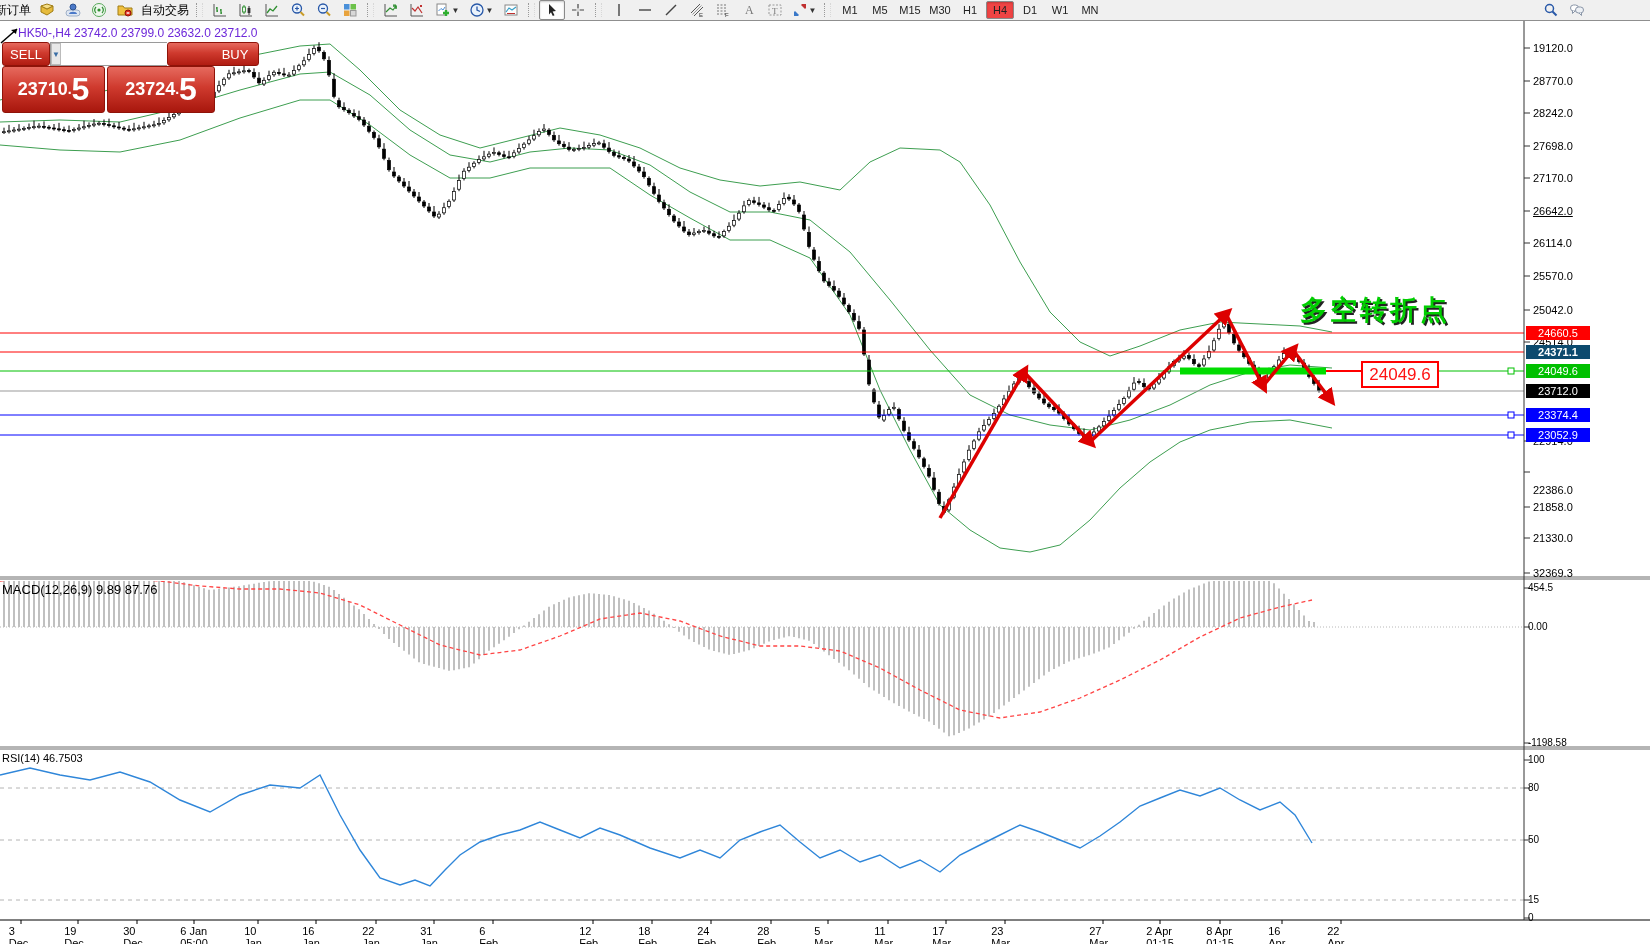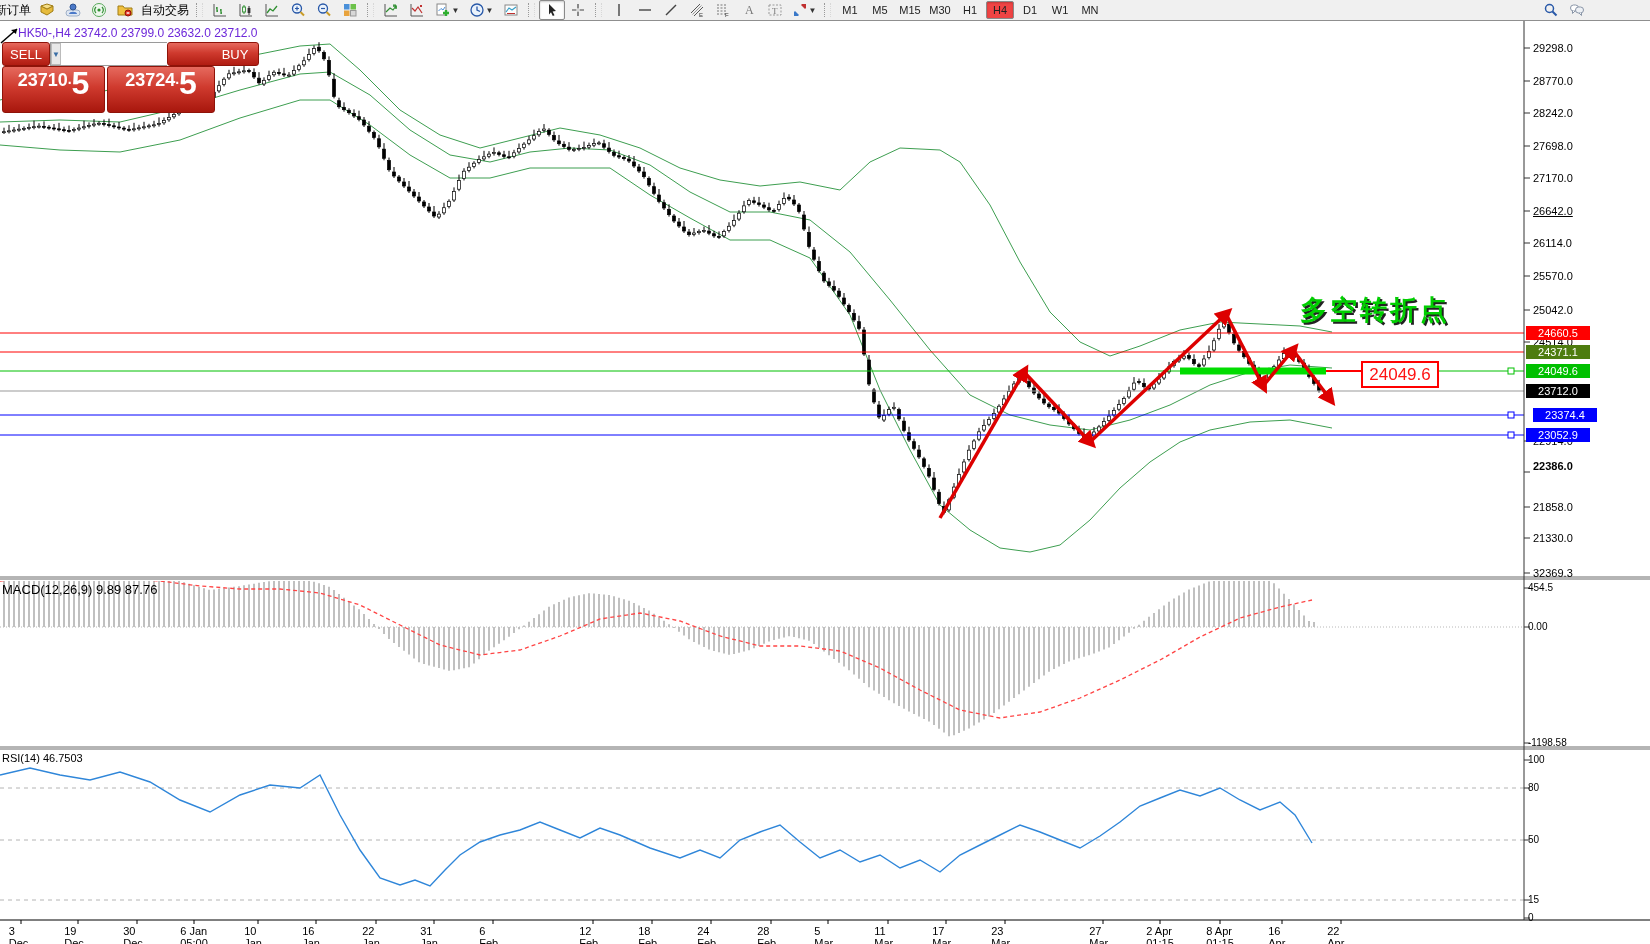--- a/index.html
+++ b/index.html
@@ -30,21 +30,21 @@
   
   .trade-panel{position:absolute;left:2px;top:42px;width:176px;height:67px;z-index:5;}
   .redbtn{position:absolute;color:#fff;background:linear-gradient(#e66a5e,#cf3a2e 45%,#b01c12);border:1px solid #8f1309;border-radius:3px;
           display:flex;align-items:center;justify-content:center;font-size:13px;}
   .btn-sell{left:0;top:0;width:46px;height:22px;}
   .btn-buy{left:165px;top:0;width:46px;height:22px;padding-left:44px;}
   .vol-box{position:absolute;left:48px;top:0;width:115px;height:22px;background:#fff;border:1px solid #9a9a9a;display:flex;align-items:stretch;}
   .spin{width:16px;display:flex;align-items:center;justify-content:center;background:#e8e8e8;color:#3a6ea5;font-size:8px;border:1px solid #bbb;}
   .vol-input{flex:1;border:0;outline:0;text-align:right;font-size:12px;padding-right:4px;font-family:inherit;}
   .price-box{position:absolute;top:24px;height:43px;color:#fff;background:linear-gradient(#e66a5e,#cf3a2e 45%,#a8170d);border:1px solid #8f1309;border-radius:3px;
-             display:flex;align-items:flex-start;justify-content:center;padding-bottom:2px;}
+             display:flex;align-items:center;justify-content:center;padding-bottom:2px;}
   .pb-sell{left:0;width:101px;}
   .pb-buy{left:105px;width:106px;}
   .pmain{font-size:18px;font-weight:bold;line-height:26px;}
   .pdot{font-size:14px;font-weight:bold;line-height:24px;}
   .pbig{font-size:32px;font-weight:bold;line-height:32px;}
   
   .cn-note{position:absolute;left:1300px;top:292px;font-size:27px;font-weight:bold;color:#00cf00;
            text-shadow:2px 2px 0 #222;letter-spacing:3px;z-index:4;}
   .price-callout{position:absolute;left:1361px;top:361px;width:74px;height:23px;border:2px solid #ff0000;background:#fff;
                  color:#ff1414;font-size:17px;display:flex;align-items:center;justify-content:center;z-index:4;}
@@ -1194,42 +1194,42 @@
   </div>
 </div>
 
 <div class="cn-note ovl">多空转折点</div>
 <div class="price-callout ovl">24049.6</div>
 
 <div class="macd-label ovl">MACD(12,26,9) 9.89 87.76</div>
 <div class="rsi-label ovl">RSI(14) 46.7503</div>
 
 <div id="price-ticks" class="ovl">
-    <div class="ptick" style="top: 42px;">29298.0</div>
+    <div class="ptick" style="top: 42px;">19120.0</div>
     <div class="ptick" style="top: 75px;">28770.0</div>
     <div class="ptick" style="top: 107px;">28242.0</div>
     <div class="ptick" style="top: 140px;">27698.0</div>
     <div class="ptick" style="top: 172px;">27170.0</div>
     <div class="ptick" style="top: 205px; text-decoration: underline;">26642.0</div>
     <div class="ptick" style="top: 237px;">26114.0</div>
     <div class="ptick" style="top: 270px;">25570.0</div>
     <div class="ptick" style="top: 304px;">25042.0</div>
     <div class="ptick" style="top: 336px;">24514.0</div>
     <div class="ptick" style="top: 435px;">22914.0</div>
-    <div class="ptick" style="top: 460px; font-weight: bold;">22386.0</div>
+    <div class="ptick" style="top: 484px;">22386.0</div>
     <div class="ptick" style="top: 501px;">21858.0</div>
     <div class="ptick" style="top: 532px;">21330.0</div>
     <div class="ptick" style="top: 567px;">32369.3</div>
   </div>
 <div id="price-badges" class="ovl">
     <div class="pbadge" style="top: 326px; background: rgb(255, 0, 0);">24660.5</div>
-    <div class="pbadge" style="top: 345px; background: #4d7c0f;">24371.1</div>
+    <div class="pbadge" style="top: 345px; background: #0c4a6e; font-weight: bold;">24371.1</div>
     <div class="pbadge" style="top: 364px; background: rgb(0, 192, 0);">24049.6</div>
     <div class="pbadge" style="top: 384px; background: rgb(0, 0, 0);">23712.0</div>
-    <div class="pbadge" style="top: 408px; background: rgb(0, 0, 255); margin-left: 7px;">23374.4</div>
+    <div class="pbadge" style="top: 408px; background: rgb(0, 0, 255);">23374.4</div>
     <div class="pbadge" style="top: 428px; background: rgb(0, 0, 255);">23052.9</div>
   </div>
 <div id="macd-axis" class="ovl">
     <div class="sub-axis" style="top: 582px;">454.5</div>
     <div class="sub-axis" style="top: 621px;">0.00</div>
     <div class="sub-axis" style="top: 737px;">-1198.58</div>
   </div>
 <div id="rsi-axis" class="ovl">
     <div class="sub-axis" style="top: 754px;">100</div>
     <div class="sub-axis" style="top: 782px;">80</div>

